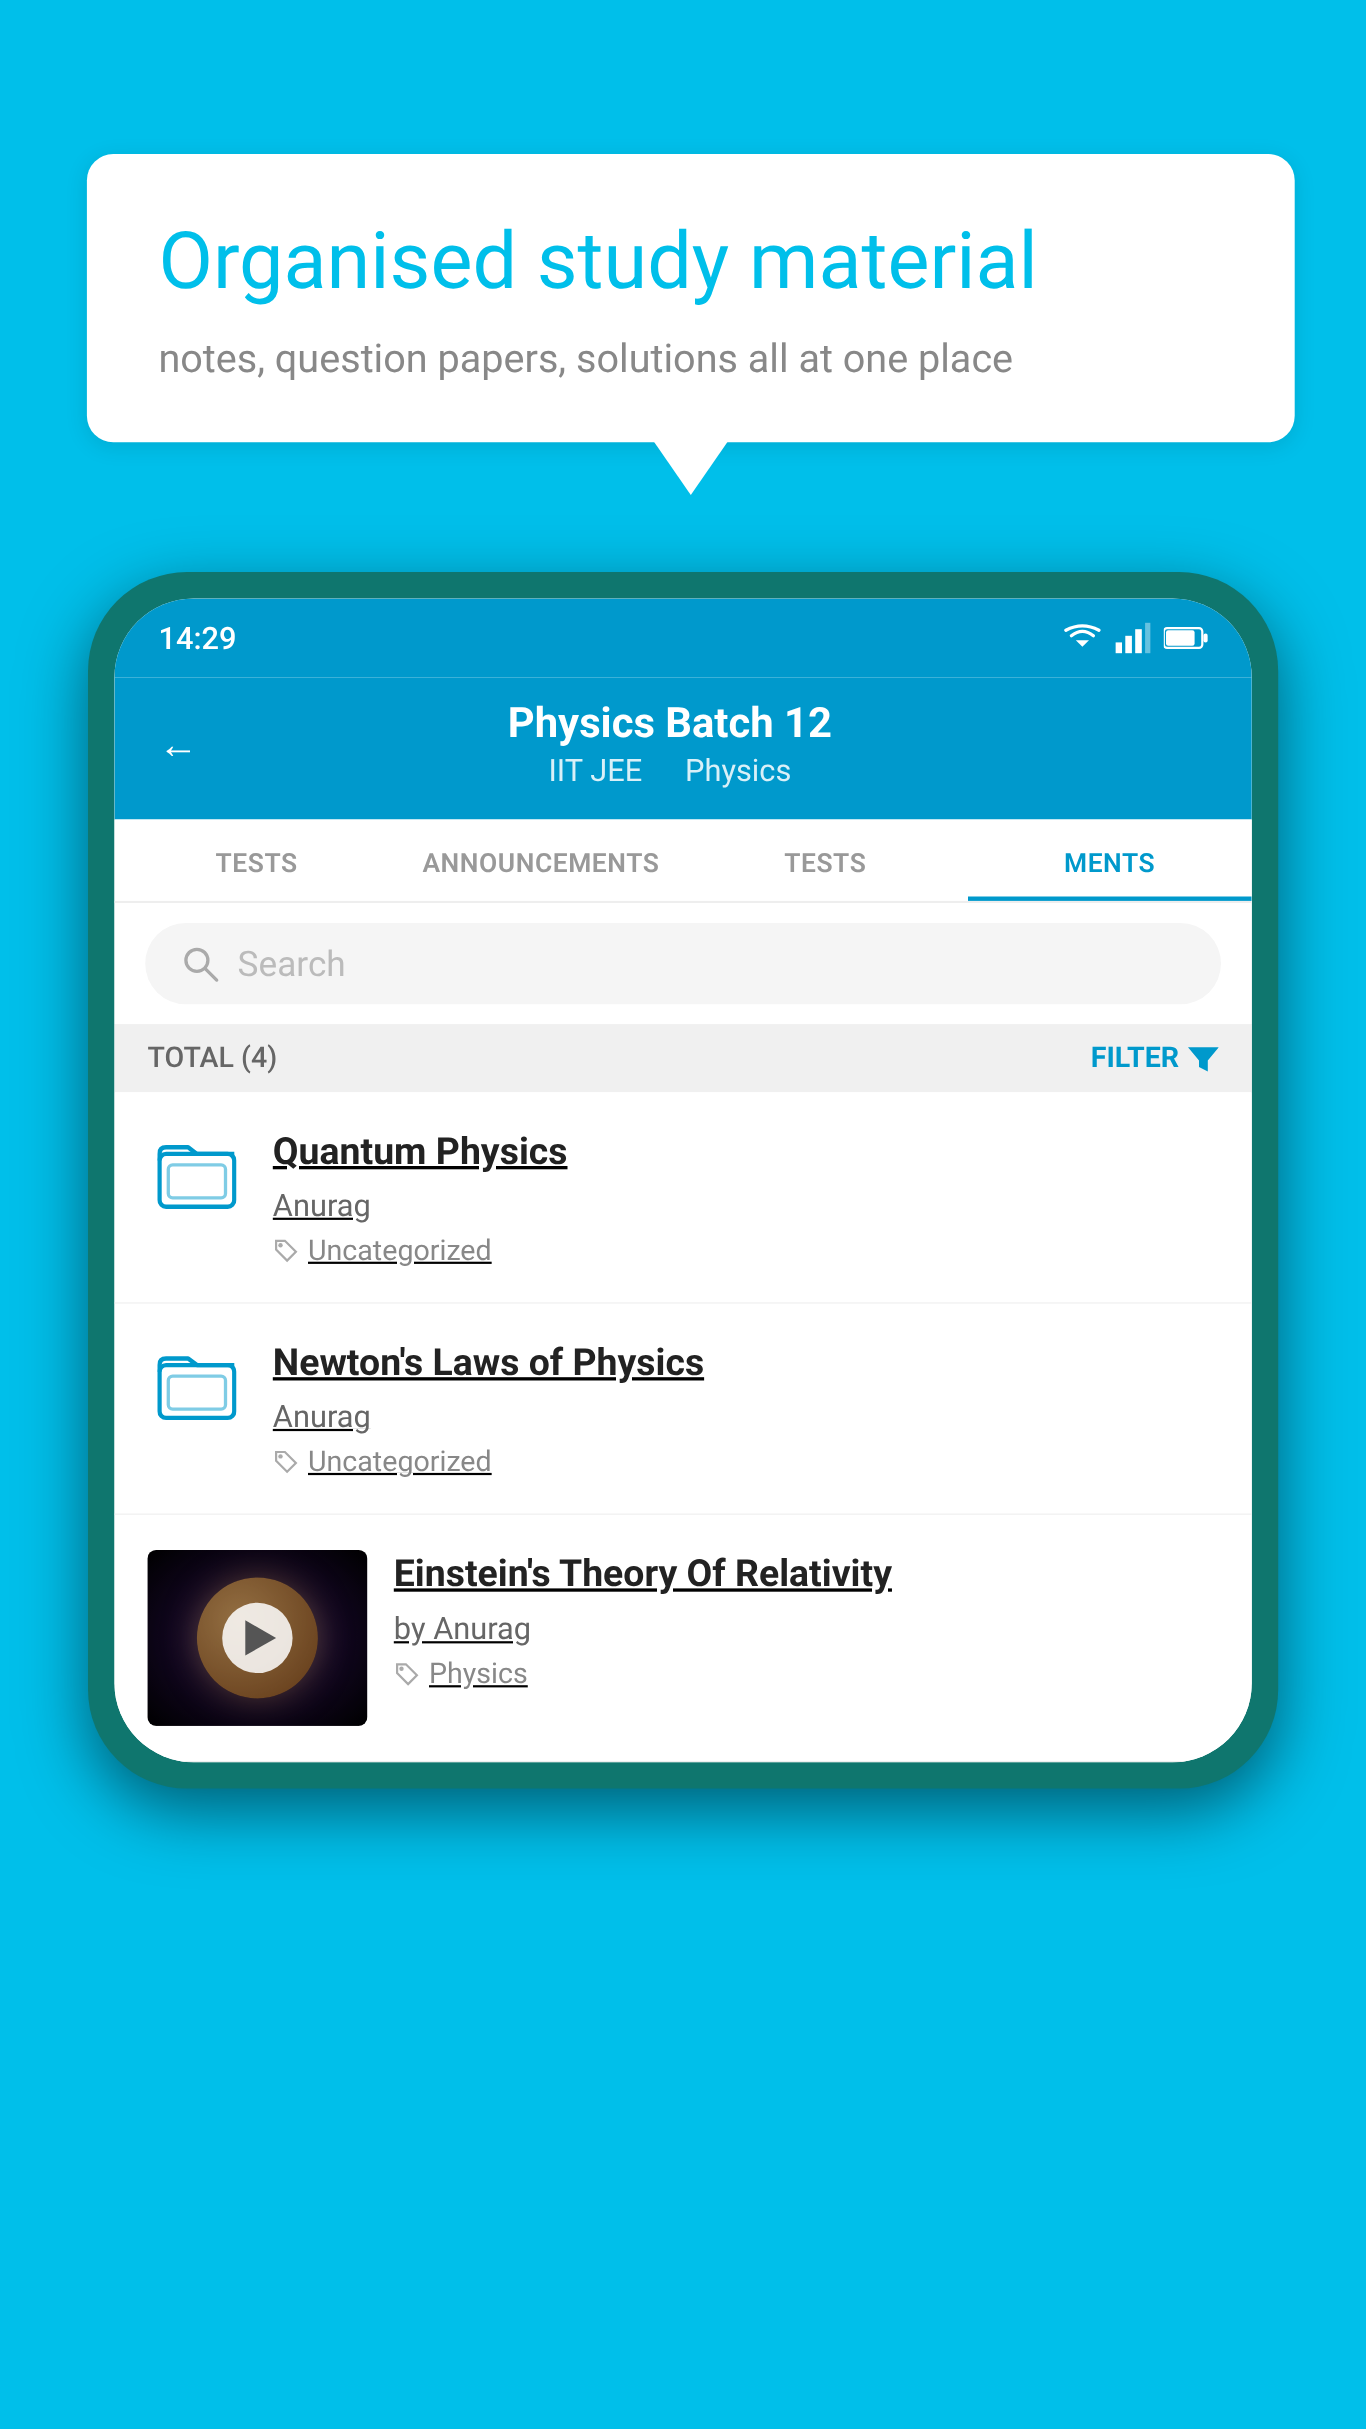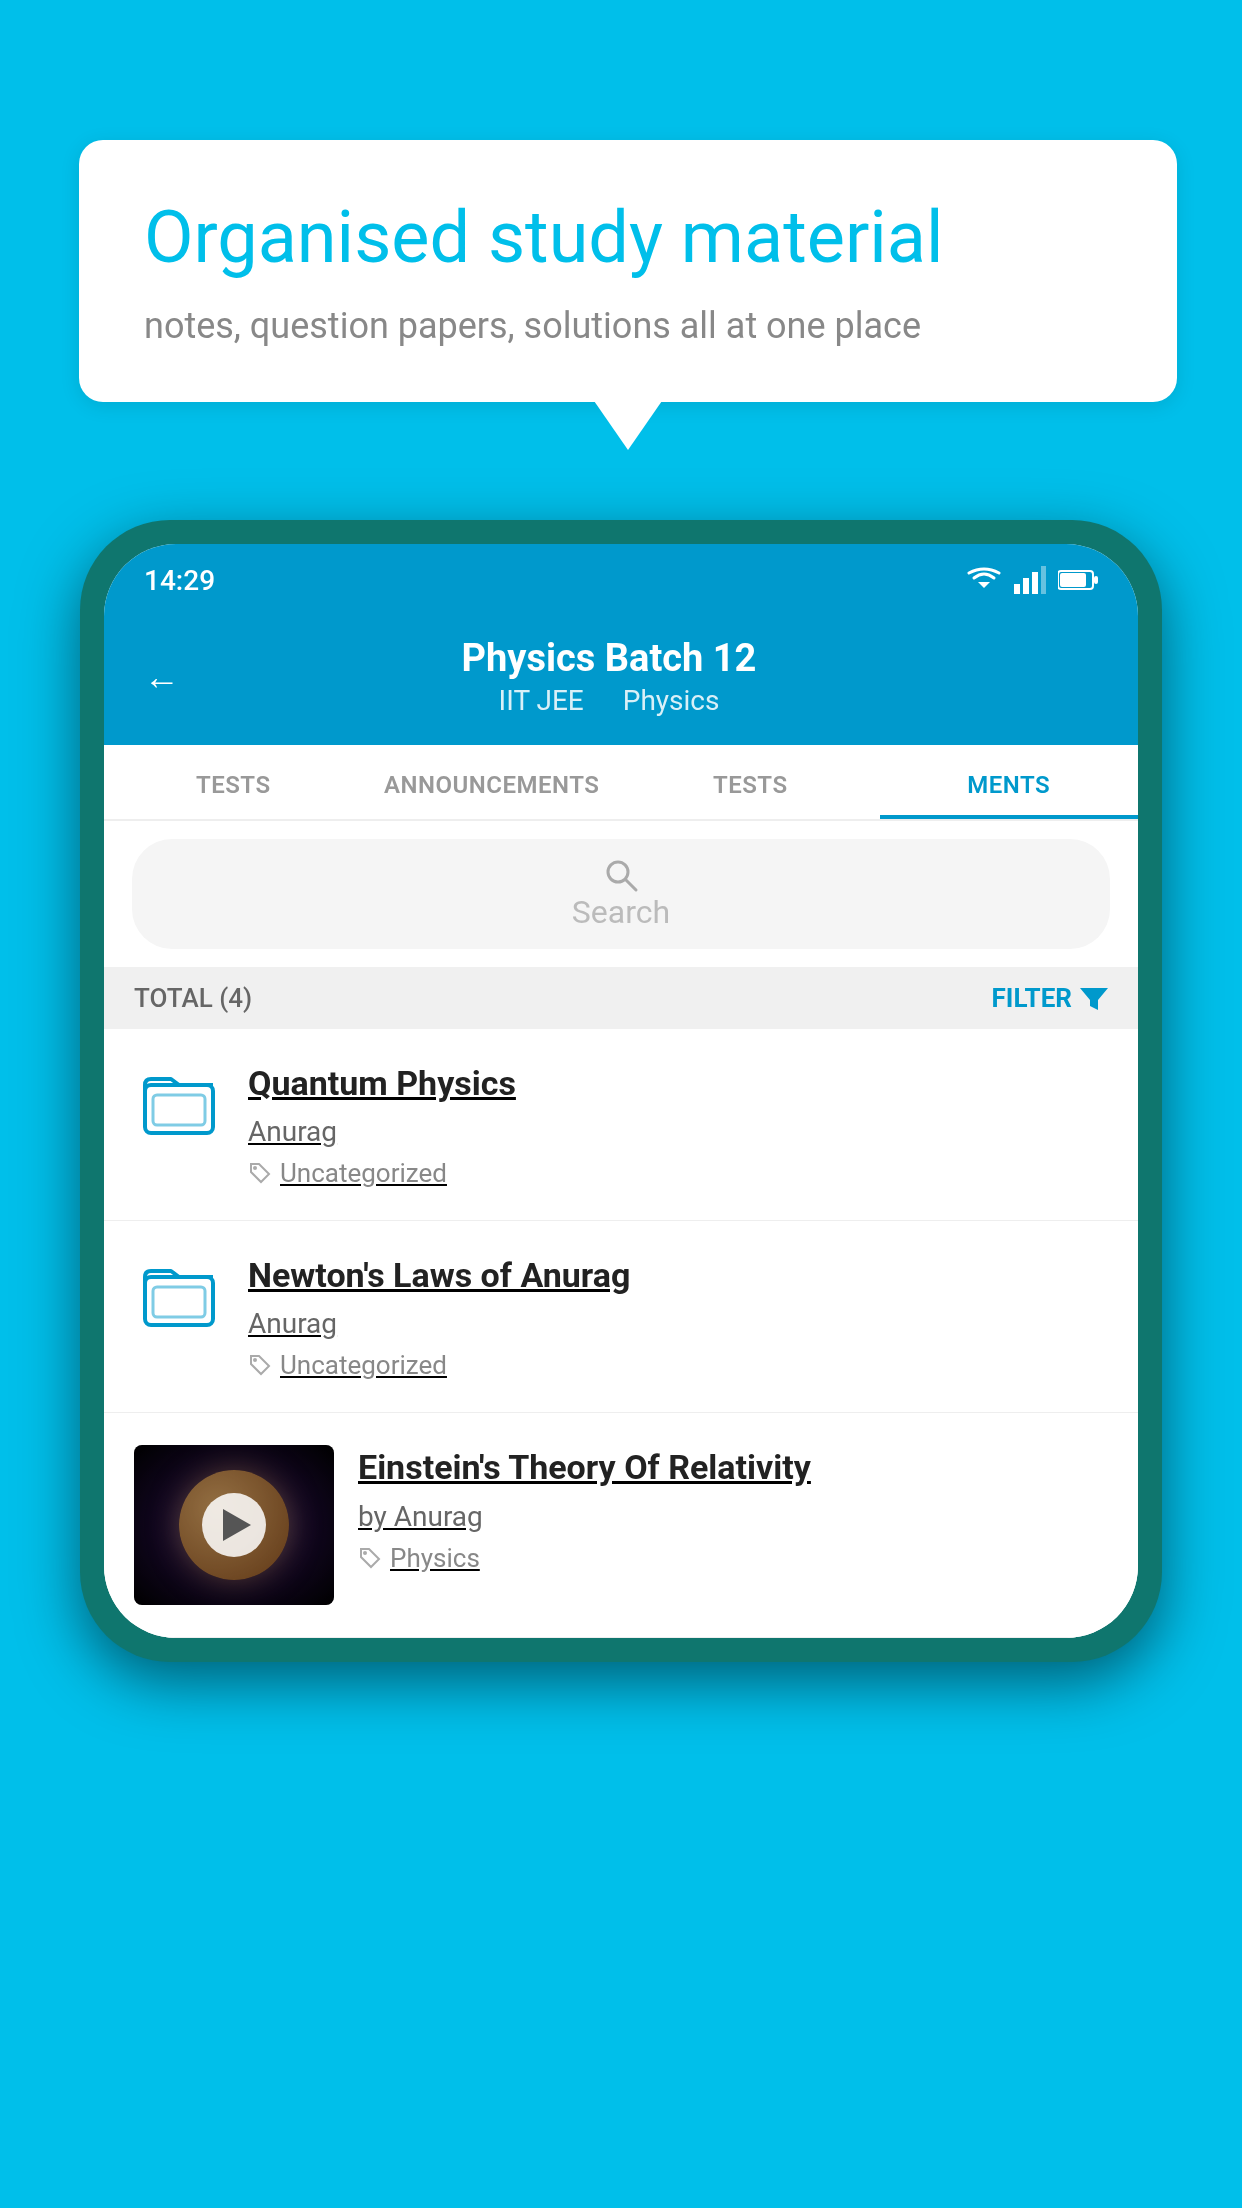--- a/index.html
+++ b/index.html
@@ -176,21 +176,21 @@
       background: white;
       padding: 18px 28px;
     }
 
     .search-bar {
       background: #f5f5f5;
       border-radius: 40px;
       display: flex;
       align-items: center;
       padding: 18px 32px;
-      flex-direction: column;
+      gap: 16px;
     }
 
     .search-placeholder {
       color: #bbb;
       font-size: 32px;
     }
 
     
     .filter-bar {
       background: #f0f0f0;
@@ -452,21 +452,21 @@
           <div class="video-icon-placeholder">
             <div class="folder-icon">
               <svg width="72" height="72" viewBox="0 0 72 72">
                 <rect x="2" y="20" width="68" height="48" rx="6" fill="none" stroke="#0099CC" stroke-width="4"></rect>
                 <path d="M2,26 L2,20 Q2,14 8,14 L28,14 L36,20 L70,20" fill="none" stroke="#0099CC" stroke-width="4" stroke-linejoin="round"></path>
                 <rect x="10" y="30" width="52" height="30" rx="4" fill="none" stroke="#0099CC" stroke-width="3" opacity="0.5"></rect>
               </svg>
             </div>
           </div>
           <div class="video-info">
-            <div class="video-title">Newton's Laws of Anurag</div>
+            <div class="video-title">Newton's Laws of Physics</div>
             <div class="video-author">Anurag</div>
             <div class="video-tag">
               <svg width="24" height="24" viewBox="0 0 24 24" fill="none">
                 <path d="M3,3 L11,3 L21,13 L13,21 L3,11 Z" stroke="#aaa" stroke-width="2" fill="none"></path>
                 <circle cx="7" cy="7" r="2" fill="#aaa"></circle>
               </svg>
               <span>Uncategorized</span>
             </div>
           </div>
         </div>

